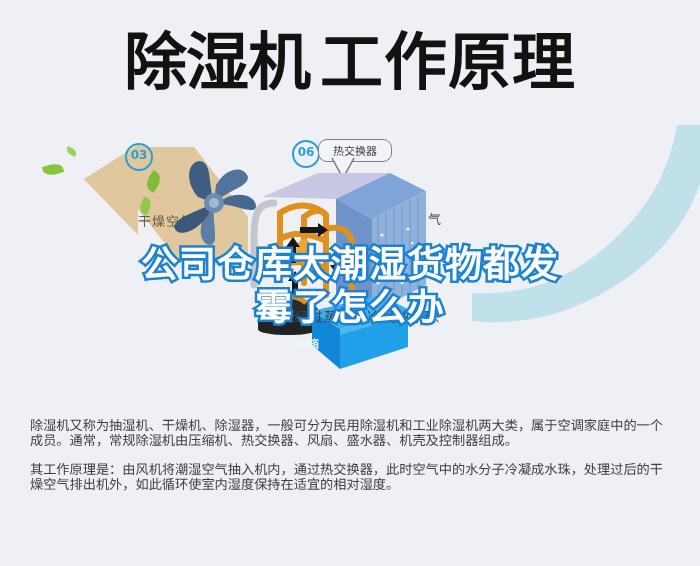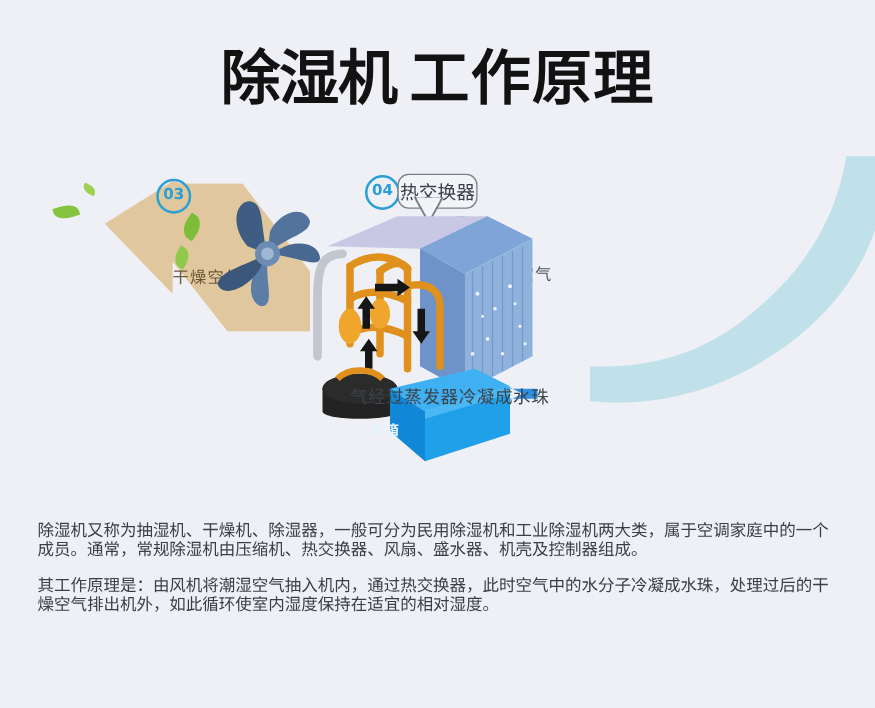--- a/index.html
+++ b/index.html
@@ -26,21 +26,21 @@
   .title-bar {
     position: absolute;
     left: 0;
     top: 28px;
     width: 700px;
     text-align: center;
     height: 80px;
   }
   .title-text {
     font-family: "DejaVu Sans", "Liberation Sans", sans-serif;
-    font-size: 48px;
+    font-size: 63px;
     font-weight: 700;
     color: #121212;
     letter-spacing: 1px;
     line-height: 70px;
     white-space: nowrap;
   }
   .title-text .t-a { letter-spacing: -1px; }
   .title-text .t-b { font-weight: 700; margin-left: 10px; }
 
   
@@ -124,22 +124,22 @@
   .badge.b01 { left: 355px; top: 48px; }
 
   
   .callout {
     position: absolute;
     left: 318px;
     top: 14px;
     border: 1.6px solid #7b7f87;
     border-radius: 9px;
     background: #f3f4f7;
-    padding: 2px 1px 3px;
-    font-size: 15px;
+    padding: 2px 14px 3px;
+    font-size: 11px;
     color: #3a3f47;
     font-family: "DejaVu Sans", sans-serif;
     white-space: nowrap;
   }
 
   
   .fan { position: absolute; left: 168px; top: 32px; width: 92px; height: 92px; }
 
   
   .machine { position: absolute; left: 240px; top: 18px; width: 190px; height: 230px; }
@@ -242,21 +242,21 @@
 
     <div class="dry-label">干燥空气</div>
     <div class="humid-label">潮湿空气</div>
 
     <div class="leaf l1"></div>
     <div class="leaf l2"></div>
     <div class="leaf l3"></div>
     <div class="leaf l4"></div>
 
     <div class="badge b03">03</div>
-    <div class="badge b02">04</div>
+    <div class="badge b02">06</div>
     <div class="badge b01">01</div>
 
     <div class="callout">热交换器</div>
     <svg style="position:absolute;left:330px;top:33px;width:26px;height:22px" viewBox="0 0 26 22">
       <path d="M2 0 L24 0 L13 20 Z" fill="none" stroke="#7b7f87" stroke-width="1.6"></path>
       <path d="M3 0 L23 0 L13 18 Z" fill="#f3f4f7"></path>
     </svg>
 
     <svg class="fan" viewBox="0 0 92 92">
       <g fill="#4f6f94">
@@ -338,19 +338,23 @@
       <polygon points="100,186 168,166 168,204 100,226" fill="#21a0ea"></polygon>
       <polygon points="100,186 168,166 168,172 100,192" fill="#5ec2f7" opacity="0.7"></polygon>
     </svg>
 
     <div class="tank-label">水箱</div>
 
     <div class="step-line s2"><span>气经过蒸发器冷凝成水珠</span></div>
 
   </div>
 
+  <div class="overlay">
+    <div class="overlay-line">公司仓库太潮湿货物都发</div>
+    <div class="overlay-line">霉了怎么办</div>
+  </div>
 
   <div class="body-text">
     <p>除湿机又称为抽湿机、干燥机、除湿器，一般可分为民用除湿机和工业除湿机两大类，属于空调家庭中的一个成员。通常，常规除湿机由压缩机、热交换器、风扇、盛水器、机壳及控制器组成。</p>
     <p>其工作原理是：由风机将潮湿空气抽入机内，通过热交换器，此时空气中的水分子冷凝成水珠，处理过后的干燥空气排出机外，如此循环使室内湿度保持在适宜的相对湿度。</p>
   </div>
 
 </div>
 
 </body></html>

